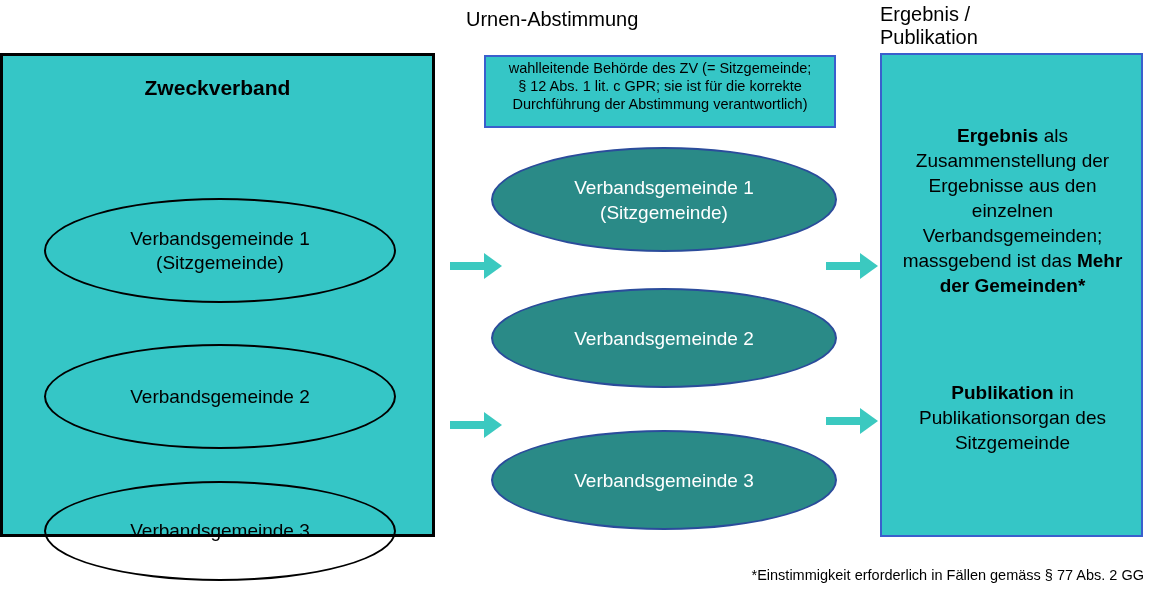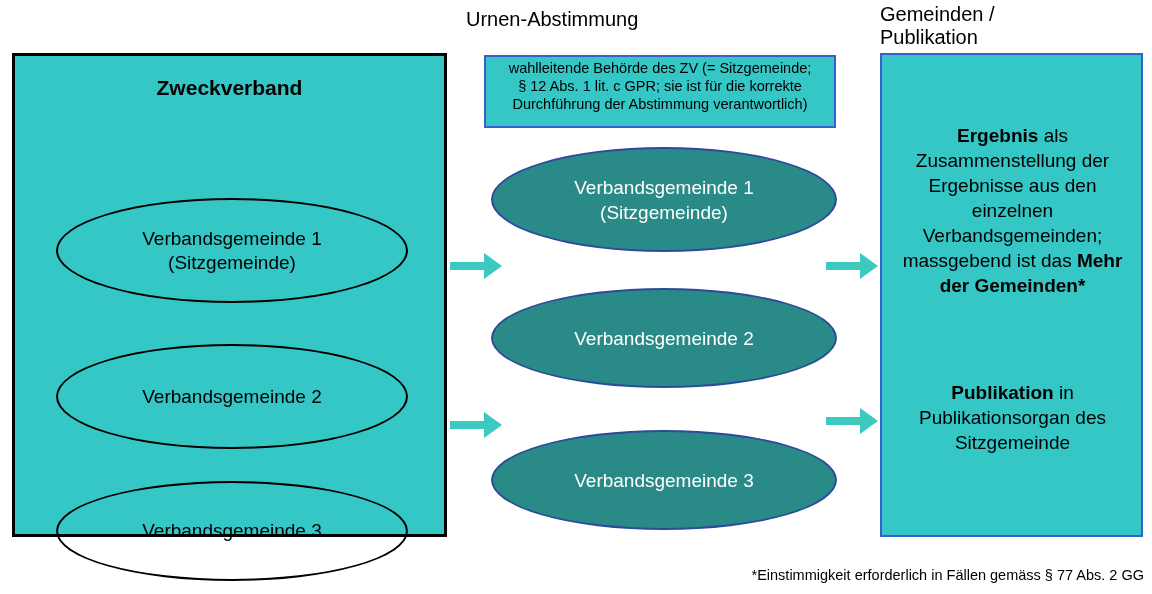--- a/index.html
+++ b/index.html
@@ -39,21 +39,21 @@
   }
   #heading-ergebnis {
     left: 880px;
     top: 3px;
     width: 264px;
   }
 
   
   #zweckverband-box {
     position: absolute;
-    left: 12px;
+    left: 0;
     top: 53px;
     width: 435px;
     height: 484px;
     background: #35C6C6;
     border: 3px solid #000000;
     box-sizing: border-box;
   }
   #zweckverband-title {
     position: absolute;
     left: 0;
@@ -193,21 +193,21 @@
     color: #000;
   }
 </style>
 </head>
 <body>
 
 <div class="canvas">
 
   <div class="col-heading" id="heading-urnen">Urnen-Abstimmung</div>
 
-  <div class="col-heading" id="heading-ergebnis">Gemeinden /
+  <div class="col-heading" id="heading-ergebnis">Ergebnis /
 Publikation</div>
 
   <div id="zweckverband-box">
     <div id="zweckverband-title">Zweckverband</div>
 
     <div class="ellipse-outline" id="vg1-left">Verbandsgemeinde 1
 (Sitzgemeinde)</div>
 
     <div class="ellipse-outline" id="vg2-left">Verbandsgemeinde 2</div>
 

